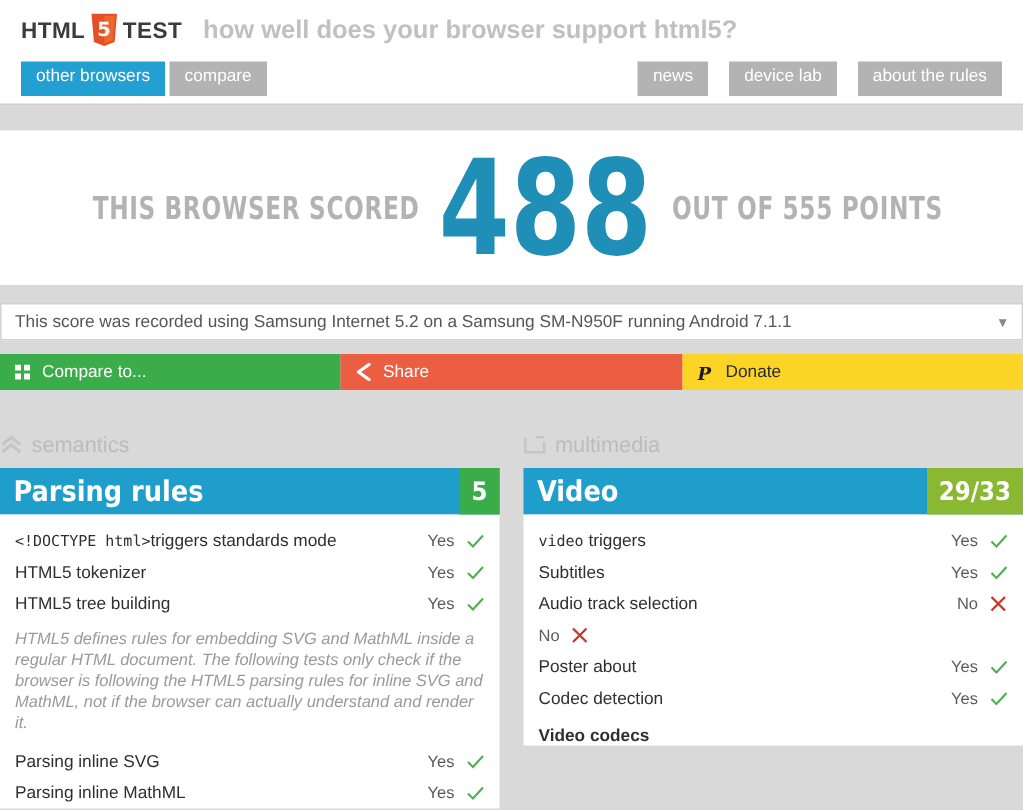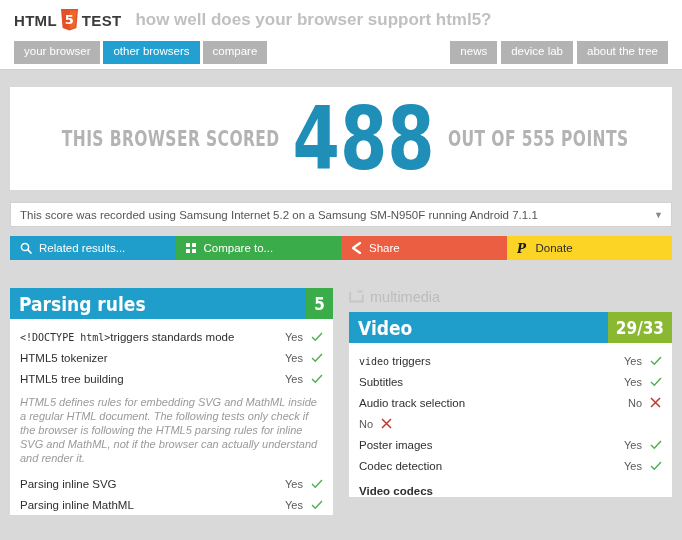--- a/index.html
+++ b/index.html
@@ -50,24 +50,24 @@
     background: #b3b3b3;
     color: #ffffff;
     font-size: 11.5px;
     padding: 5px 10px 6px 10px;
     margin-right: 3px;
     line-height: 1;
     cursor: pointer;
     white-space: nowrap;
   }
   .tab.active { background: #22a0d2; }
-  .navright .tab { margin-right: 0; margin-left: 4px; }
+  .navright .tab { margin-right: 0; margin-left: 14px; }
 
   
-  .wrap { padding: 0 10px; }
+  .wrap { padding: 0 0; }
   .scorepanel {
     background: #ffffff;
     margin-top: 17px;
     height: 103px;
     display: flex;
     align-items: center;
     justify-content: center;
   }
   .score-inner { display: flex; align-items: center; }
   .score-label {
@@ -218,57 +218,47 @@
           <text x="9.5" y="15" font-family="DejaVu Sans, sans-serif" font-size="13" font-weight="bold" fill="#ffffff" text-anchor="middle">5</text>
         </svg>
       </span>
       <span>TEST</span>
     </div>
     <div class="tagline">how well does your browser support html5?</div>
   </div>
 
   <div class="navrow">
     <div class="navleft">
-      <div class="tab">your browser</div>
       <div class="tab active">other browsers</div>
       <div class="tab">compare</div>
     </div>
     <div class="navright">
       <div class="tab">news</div>
       <div class="tab">device lab</div>
-      <div class="tab">about the tree</div>
+      <div class="tab">about the rules</div>
     </div>
   </div>
 </div>
 
 <div class="wrap">
 
   <div class="scorepanel">
     <div class="score-inner">
       <div class="score-label">THIS BROWSER SCORED</div>
       <div class="score-number">488</div>
       <div class="score-label right">OUT OF 555 POINTS</div>
     </div>
   </div>
 
   <div class="selectbar">
     <span class="txt">This score was recorded using Samsung Internet 5.2 on a Samsung SM-N950F running Android 7.1.1</span>
     <span class="caret">▼</span>
   </div>
 
   <div class="actionbar">
-    <div class="action" style="background:#1f9ecb">
-      <span class="ic">
-        <svg width="12" height="12" viewBox="0 0 12 12">
-            <circle cx="5" cy="5" r="3.6" fill="none" stroke="#fff" stroke-width="1.5"></circle>
-            <line x1="7.7" y1="7.7" x2="11" y2="11" stroke="#fff" stroke-width="1.7" stroke-linecap="round"></line>
-          </svg>
-      </span>
-      <span>Related results...</span>
-    </div>
     <div class="action" style="background:#3aac4a">
       <span class="ic">
         <svg width="11" height="11" viewBox="0 0 11 11">
             <rect x="0" y="0" width="4" height="4" fill="#fff"></rect>
             <rect x="6" y="0" width="4" height="4" fill="#fff"></rect>
             <rect x="0" y="6" width="4" height="4" fill="#fff"></rect>
             <rect x="6" y="6" width="4" height="4" fill="#fff"></rect>
           </svg>
       </span>
       <span>Compare to...</span>
@@ -287,20 +277,29 @@
             <text x="0" y="11" font-family="DejaVu Serif, serif" font-size="12" font-weight="bold" font-style="italic" fill="#1b1b1b">P</text>
           </svg>
       </span>
       <span>Donate</span>
     </div>
   </div>
 
   <div class="columns">
 
     <div class="col">
+      <div class="cat">
+        <span class="cic">
+          <svg width="15" height="14" viewBox="0 0 15 14">
+              <path d="M1.5 6.5 L7.5 1.5 L13.5 6.5" fill="none" stroke="#c6c6c6" stroke-width="2"></path>
+              <path d="M1.5 11.5 L7.5 6.5 L13.5 11.5" fill="none" stroke="#c6c6c6" stroke-width="2"></path>
+            </svg>
+        </span>
+        <span>semantics</span>
+      </div>
 
       <div class="sectionbar">
         <div class="title">Parsing rules</div>
         <div class="badge" style="background:#3aac4a">5</div>
       </div>
 
       <div class="panel">
         <div class="rowspacer"></div>
 
         <div class="row">
@@ -409,21 +408,21 @@
         <div class="row">
           <div class="val">No</div>
           <div class="mark">
             <svg width="11" height="11" viewBox="0 0 11 11">
                 <path d="M1 1 L10 10 M10 1 L1 10" fill="none" stroke="#c0392b" stroke-width="1.5"></path>
               </svg>
           </div>
         </div>
 
         <div class="row">
-          <div class="name">Poster images</div>
+          <div class="name">Poster about</div>
           <div class="val">Yes</div>
           <div class="mark">
             <svg width="12" height="10" viewBox="0 0 12 10">
                 <path d="M1 5 L4.3 8.3 L11 1" fill="none" stroke="#4caf50" stroke-width="1.4"></path>
               </svg>
           </div>
         </div>
 
         <div class="row">
           <div class="name">Codec detection</div>

